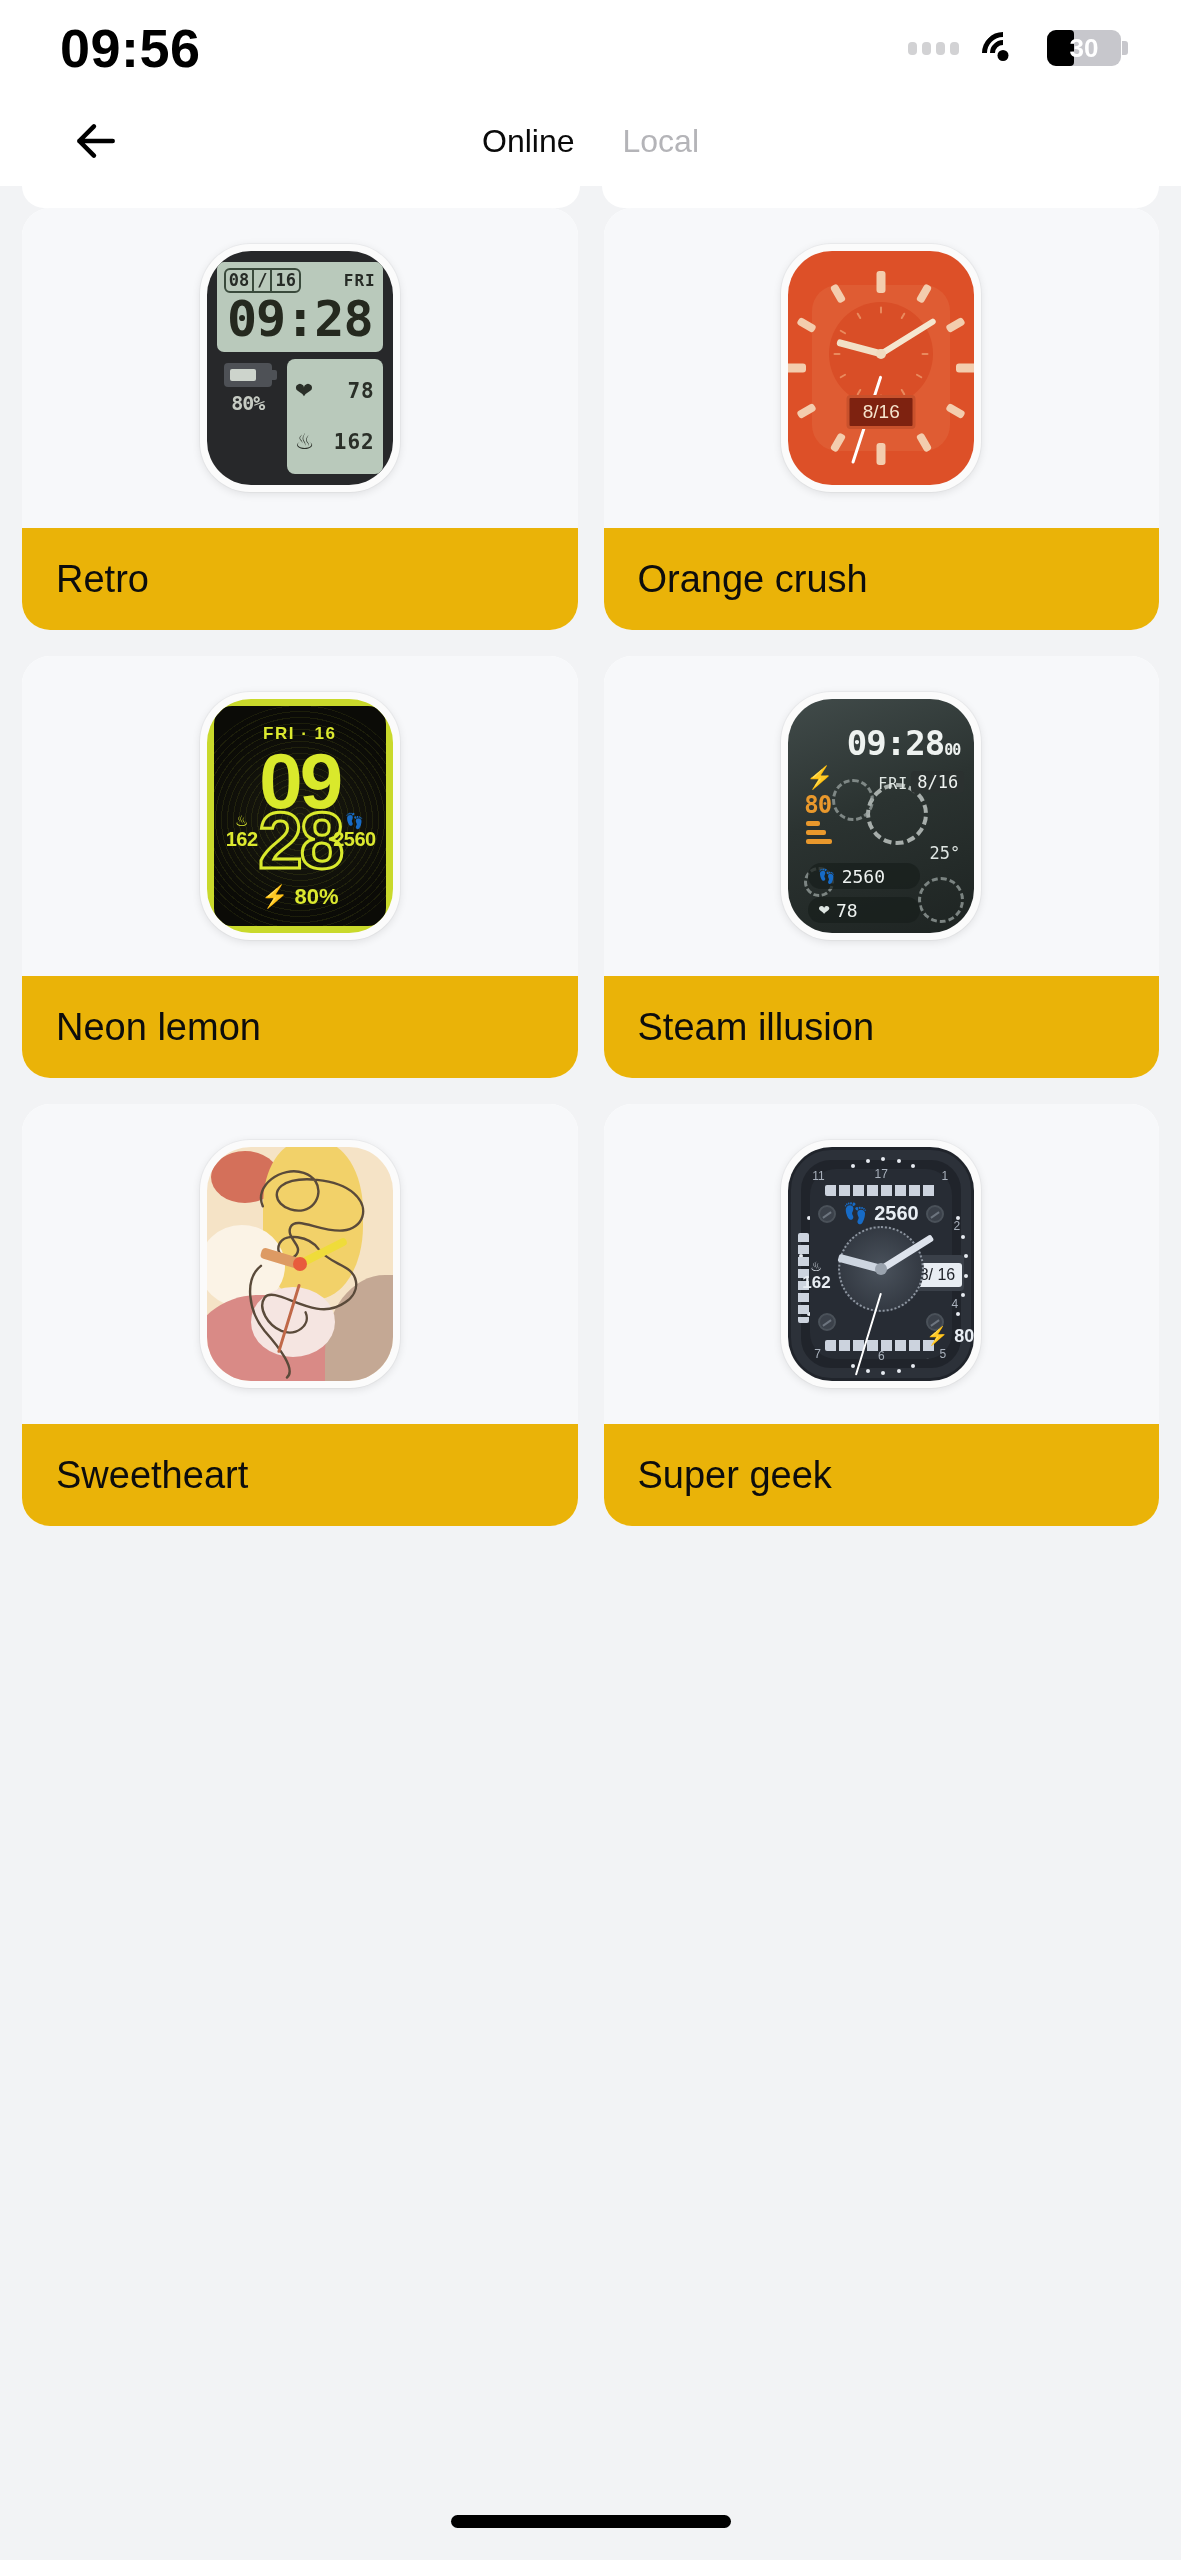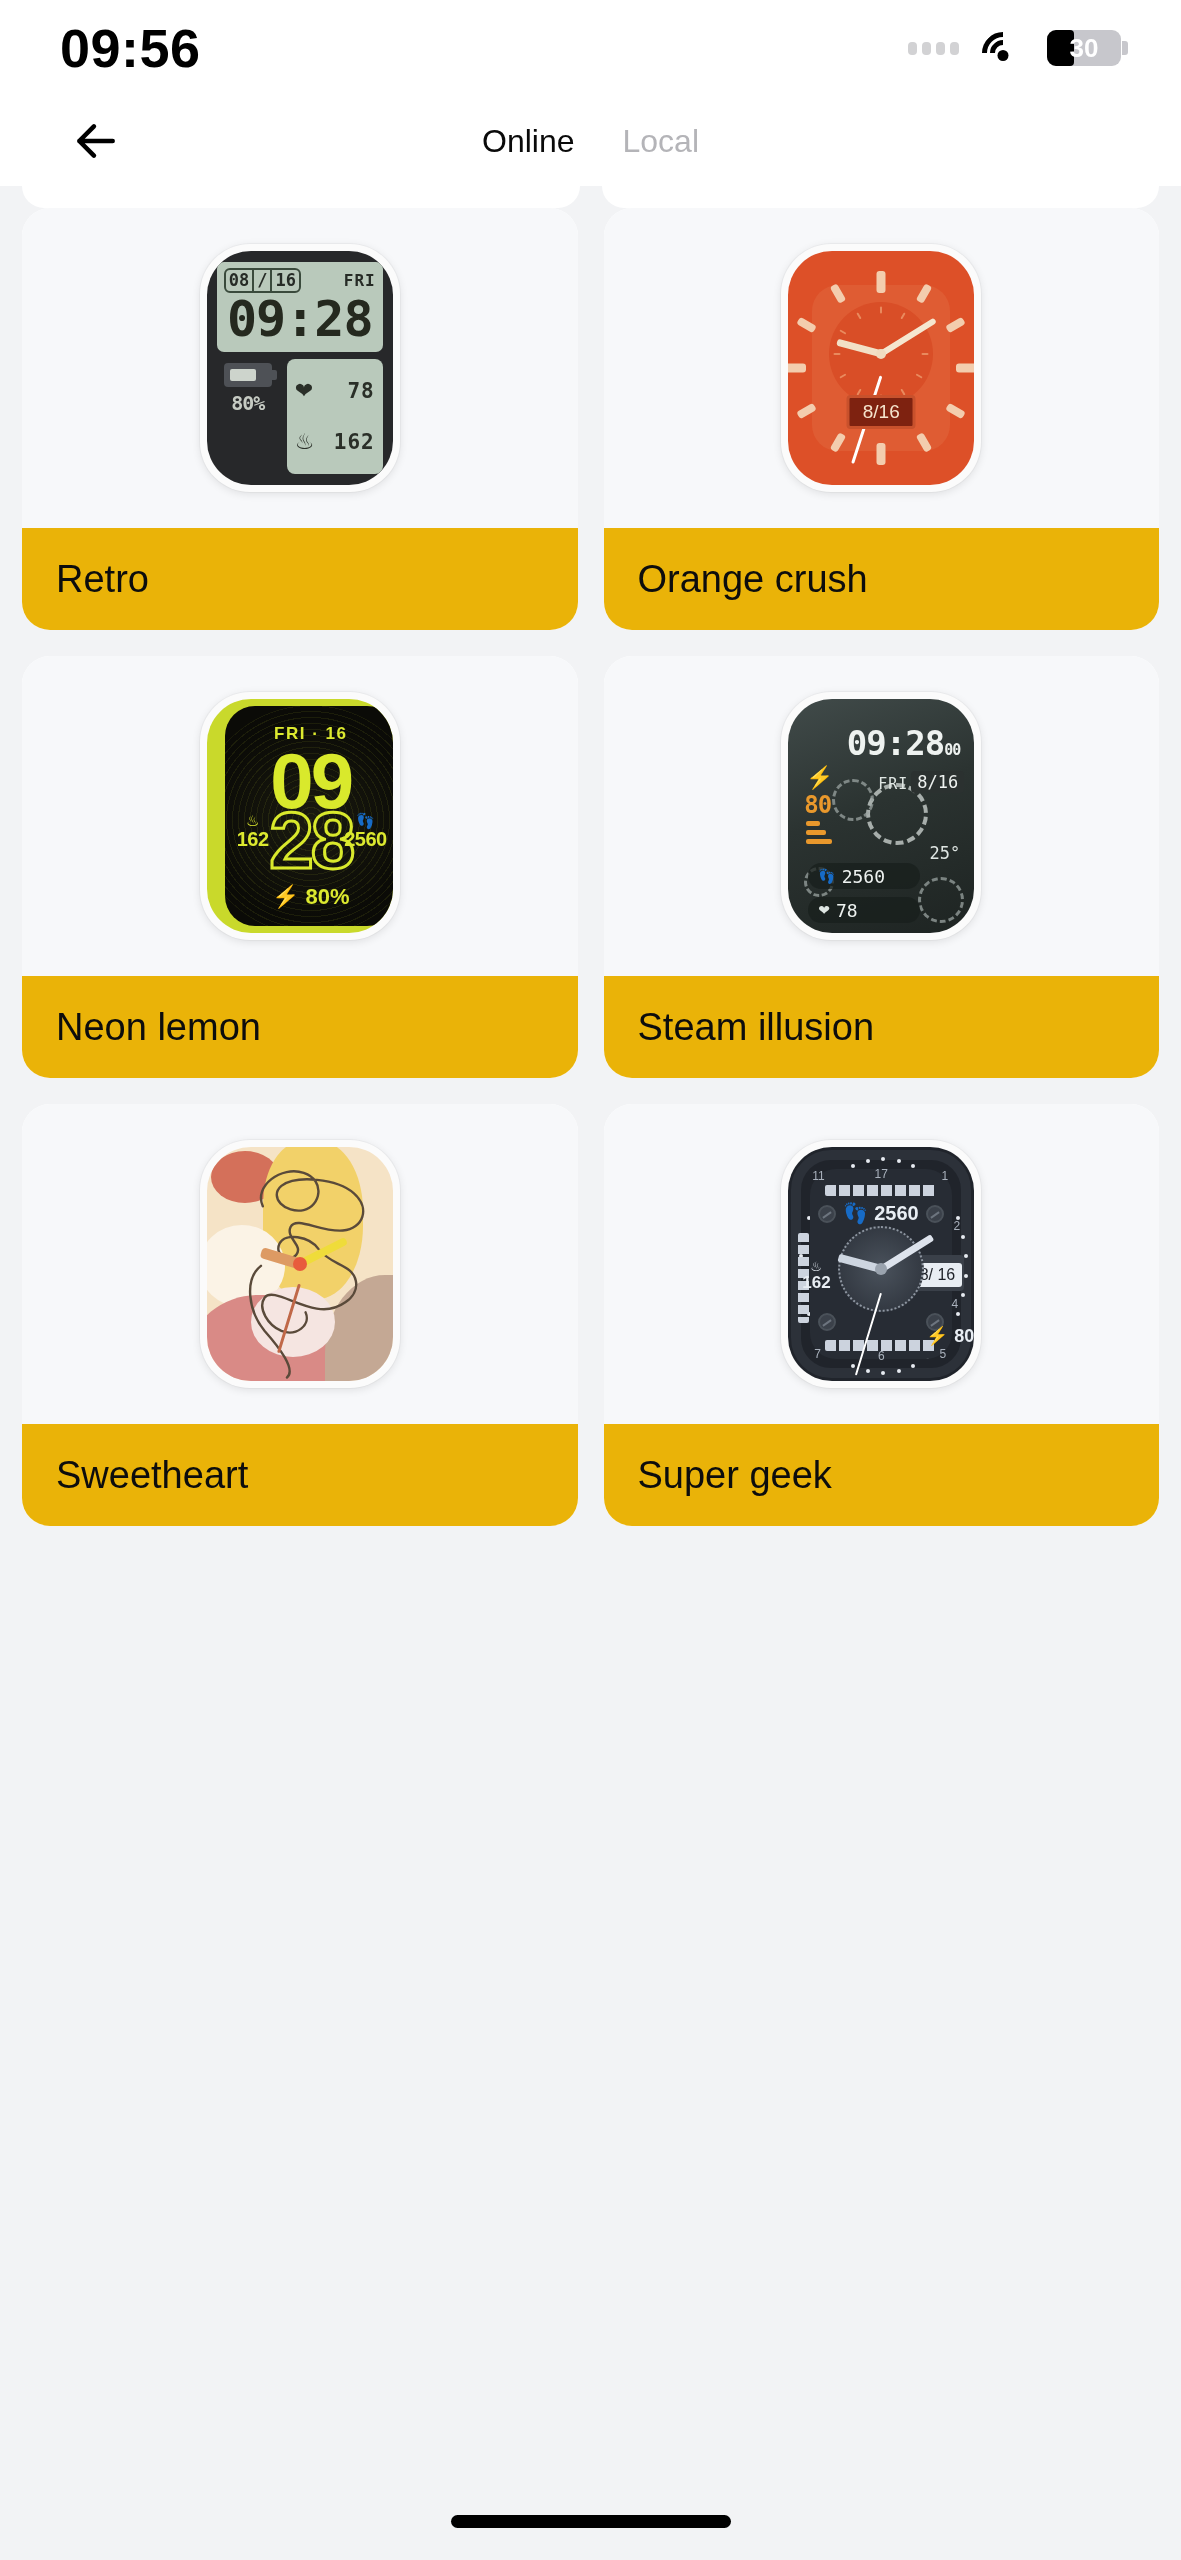--- a/index.html
+++ b/index.html
@@ -112,22 +112,22 @@
   .h-hour { width:7px; height:46px; margin-left:-3.5px; margin-top:-46px; background:#f2e0c6; }
   .h-min  { width:6px; height:64px; margin-left:-3px; margin-top:-64px; background:#f5e6cf; }
   .h-sec  { width:2.5px; height:92px; margin-left:-1.25px; margin-top:-70px; background:#ffffff; }
   .pivot { position:absolute; left:50%; top:44%; width:10px; height:10px; margin:-5px 0 0 -5px; border-radius:50%; background:#f0dcc0; }
   .o-date { position:absolute; left:50%; transform:translateX(-50%); bottom:56px;
             background:#7e2210; border:3px solid #c8512c; border-radius:4px;
             padding:3px 13px; color:#f6e4cd; font-size:19px; }
 
   
   .neon { background: #c9d92b; padding: 7px; }
-  .neon-in { width:100%; height:100%; border-radius:30px; background: radial-gradient(circle at 50% 52%, #1b1b10 0%, #0b0b07 70%);
-             position:relative; overflow:hidden;margin-left:11px; }
+  .neon-in { width:100%; height:100%; border-radius:18px; background: radial-gradient(circle at 50% 52%, #1b1b10 0%, #0b0b07 70%);
+             position:relative; overflow:hidden; }
   .neon-rings { position:absolute; left:50%; top:52%; width:230px; height:230px; margin:-115px 0 0 -115px; border-radius:50%;
       background: repeating-radial-gradient(circle, rgba(201,217,43,.09) 0 1px, transparent 1px 6px); }
   .n-top { position:absolute; top:18px; width:100%; text-align:center; color:#dce92f; font-size:17px; font-weight:700; letter-spacing:1.5px; }
   .n-h { position:absolute; top:36px; left:50%; transform:translateX(-50%); font-size:78px; font-weight:700; color:#d9e92c; line-height:1; letter-spacing:-3px; }
   .n-m { position:absolute; top:95px; left:50%; transform:translateX(-50%); font-size:80px; font-weight:700; line-height:1; letter-spacing:-3px;
          color: transparent; -webkit-text-stroke: 3px #d9e92c; }
   .n-left { position:absolute; left:12px; top:108px; text-align:center; color:#dce92f; }
   .n-right { position:absolute; right:10px; top:108px; text-align:center; color:#dce92f; }
   .n-ico { font-size:15px; line-height:14px; }
   .n-val { font-size:20px; font-weight:700; letter-spacing:-0.5px; }

